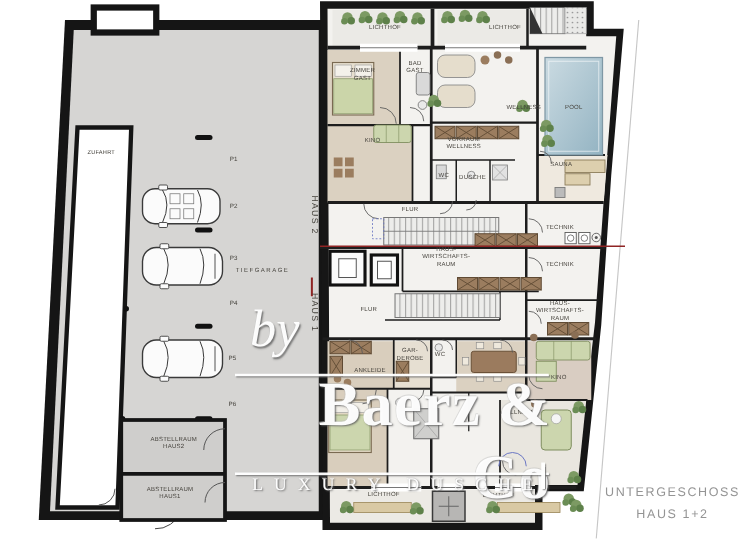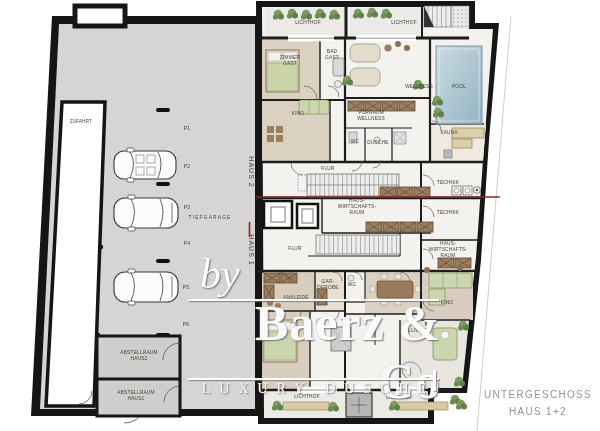--- a/index.html
+++ b/index.html
@@ -5,21 +5,21 @@
   html,body{margin:0;padding:0;background:#fff;}
   .stage{position:relative;width:600px;height:431px;background:#ffffff;overflow:hidden;
          font-family:"Liberation Sans",sans-serif;}
   .plan-svg{position:absolute;left:0;top:0;}
   #labels{position:absolute;left:0;top:0;width:600px;height:431px;pointer-events:none;z-index:5;}
   .rlabel{position:absolute;font-size:4.8px;line-height:1.3;letter-spacing:.2px;color:#45423c;
           text-align:center;white-space:pre-line;transform:translate(-50%,-50%);}
   
   .wm{position:absolute;z-index:30;color:rgba(255,255,255,.97);
       text-shadow:1px 1px 1.5px rgba(95,95,95,.85), -0.5px -0.5px 0 rgba(200,200,200,.5);}
-  .wm-by{left:200px;top:250px;font:italic 42px "Liberation Serif",serif;}
+  .wm-by{left:200px;top:240px;font:italic 42px "Liberation Serif",serif;}
   .wm-brand{left:185px;top:294px;width:256px;text-align:right;
             font:700 50px "Liberation Serif",serif;letter-spacing:1px;}
   .wm-line{position:absolute;z-index:30;height:2.4px;background:rgba(255,255,255,.97);
            box-shadow:1px 1px 1px rgba(110,110,110,.8);}
   .wm-tagline{left:188px;top:381px;width:252px;text-align:center;
               font:400 14px "Liberation Serif",serif;letter-spacing:9px;text-indent:9px;}
   .wm-tick{position:absolute;left:433px;top:370px;width:3px;height:21px;z-index:30;
            background:rgba(255,255,255,.97);box-shadow:1px 1px 1px rgba(110,110,110,.8);}
   
   .caption{position:absolute;left:472px;top:386px;width:132px;z-index:10;text-align:center;

